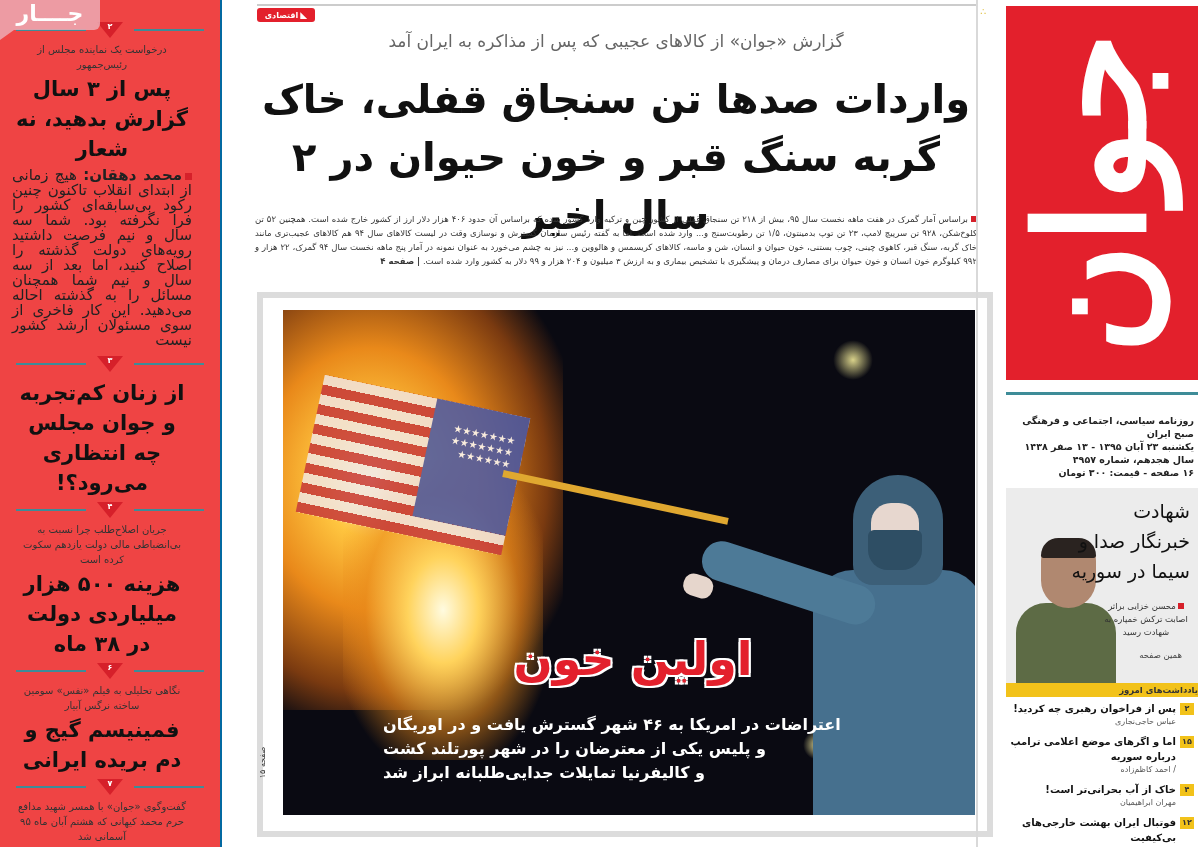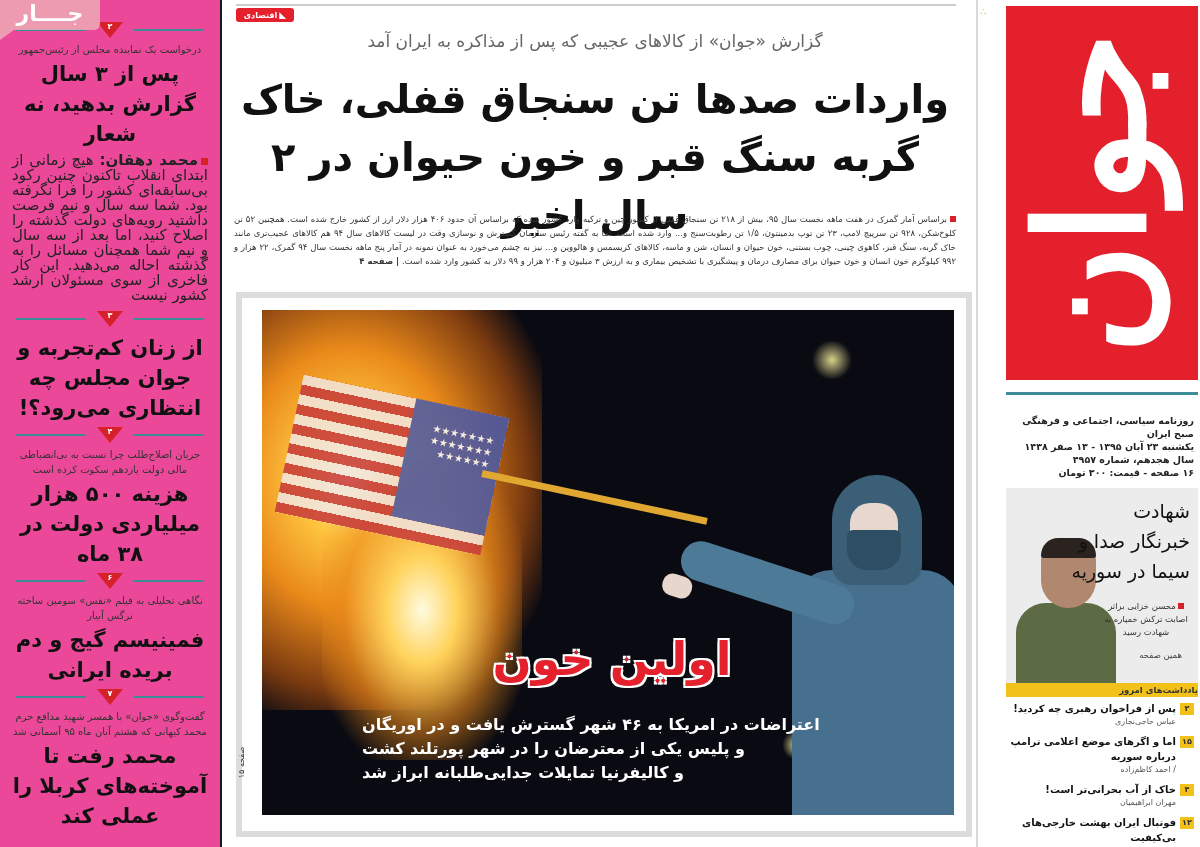--- a/index.html
+++ b/index.html
@@ -1,37 +1,37 @@
 <!DOCTYPE html>
 <html><head>
 <meta charset="utf-8">
 <style>
   *{box-sizing:border-box;margin:0;padding:0}
   html,body{width:1200px;height:847px;overflow:hidden;background:#f4f4f4}
   body{font-family:"DejaVu Sans",sans-serif;color:#111;position:relative}
   .page{position:absolute;left:0;top:0;width:1200px;height:847px;background:#fff}
 
   
-  .left-col{position:absolute;left:0;top:0;width:222px;height:847px;background:#ec4899;border-right:2px solid #0f172a;direction:rtl}
+  .left-col{position:absolute;left:0;top:0;width:222px;height:847px;background:#ef4444;border-right:2px solid #0369a1;direction:rtl}
   .watermark{position:absolute;left:0;top:0;width:100px;height:30px;background:rgba(236,170,180,.85);border-radius:0 0 6px 0;color:#fff;font-weight:bold;font-size:22px;text-align:center;line-height:28px;direction:rtl;z-index:5}
   .watermark::after{content:"";position:absolute;left:0;bottom:-10px;border-top:10px solid rgba(236,170,180,.85);border-right:14px solid transparent}
   .sect-divider{position:relative;height:18px;margin:0 8px}
   .sect-divider .line{position:absolute;top:7px;height:2px;background:#3e8c98;width:70px}
   .sect-divider .line.r{right:8px}
   .sect-divider .line.l{left:8px}
   .sect-divider .tri{position:absolute;left:50%;top:0;transform:translateX(-50%);width:0;height:0;border-left:13px solid transparent;border-right:13px solid transparent;border-top:16px solid #d6202a}
   .sect-divider .num{position:absolute;left:50%;top:0;transform:translateX(-50%);color:#fff;font-size:8px;font-weight:bold;line-height:10px}
-  .left-item{padding:2px 12px 4px 12px;text-align:center}
+  .left-item{padding:2px 28px 4px 12px;text-align:center}
   .left-item .kicker{font-size:10px;color:#333;line-height:15px}
   .left-item .headline{font-size:21px;font-weight:bold;line-height:30px;color:#111;margin-top:2px}
   .left-item .body{font-size:15px;line-height:15px;text-align:justify;color:#222;margin-top:4px}
   .left-item .body .sq{display:inline-block;width:7px;height:7px;background:#d6202a;margin-left:3px}
 
   
-  .center{position:absolute;left:224px;top:0;width:742px;height:736px;direction:rtl}
+  .center{position:absolute;left:245px;top:0;width:742px;height:736px;direction:rtl}
   .top-rule{position:absolute;left:12px;right:10px;top:4px;height:2px;background:#ccc}
   .section-tag{position:absolute;left:12px;top:8px;width:58px;height:14px;background:#e3202c;border-radius:3px;color:#fff;font-size:8px;font-weight:bold;line-height:14px;text-align:center;direction:rtl}
   .section-tag .tag-icon{font-size:9px;margin-left:2px}
   .kicker-main{position:absolute;left:0;right:0;top:30px;text-align:center;font-size:17px;color:#666;line-height:22px}
   .main-headline{position:absolute;left:10px;right:10px;top:70px;text-align:center;font-size:40px;font-weight:bold;line-height:58px;color:#111;letter-spacing:-1px}
   .lead{position:absolute;left:10px;right:10px;top:212px;font-size:8.5px;line-height:14px;color:#333;text-align:justify;direction:rtl}
   .lead .sq{display:inline-block;width:6px;height:6px;background:#d6202a;margin-left:3px}
   .lead .pg{font-weight:bold}
   .photo-frame{position:absolute;left:12px;top:292px;width:736px;height:545px;background:#fff;border:6px solid #dcdcdc}
   .photo{position:absolute;left:20px;top:12px;width:692px;height:505px;overflow:hidden;background:#0a0a12}

